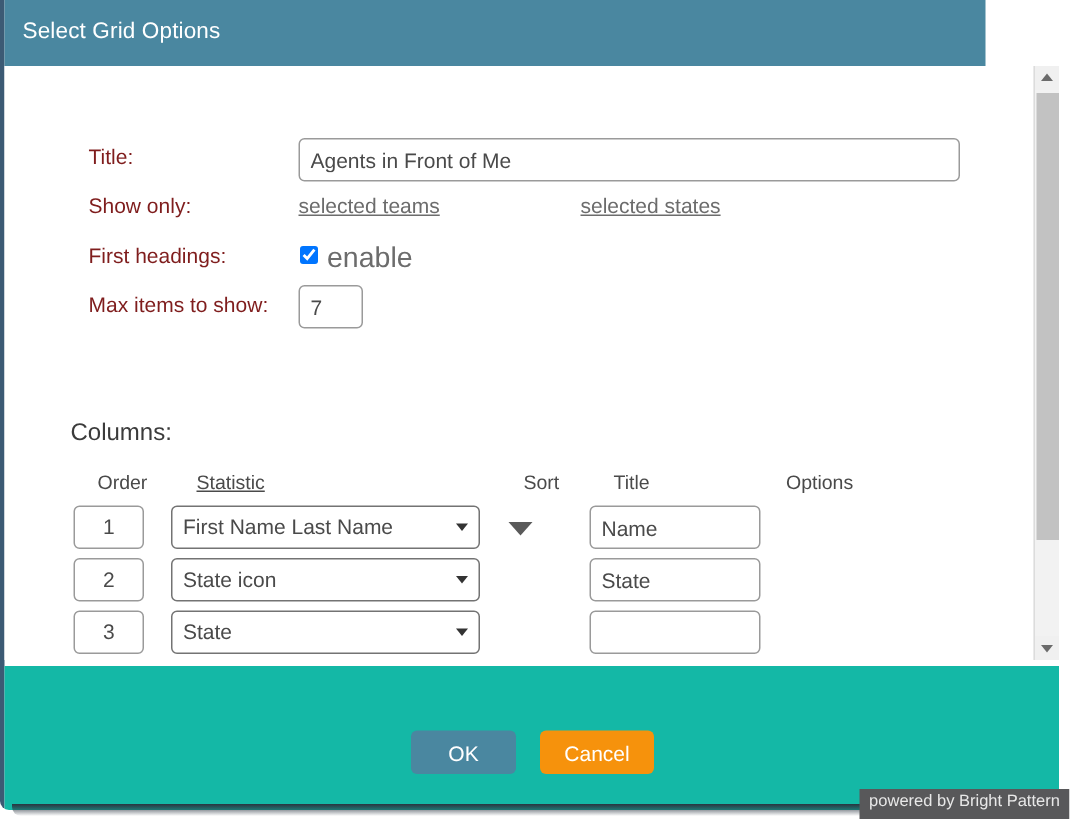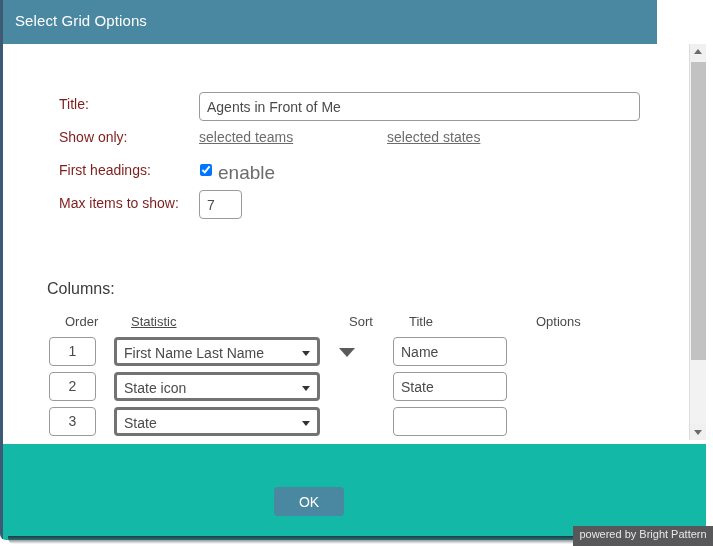--- a/index.html
+++ b/index.html
@@ -174,21 +174,21 @@
     position: absolute;
     top: 0;
     font-size: 13px;
     color: #4a4a4a;
     white-space: nowrap;
   }
   .th-order   { left: 46px;  }
   .th-stat    { left: 112px; text-decoration: underline; }
   .th-sort    { left: 330px; }
   .th-title   { left: 390px; }
-  .th-options { left: 517px; }
+  .th-options { left: 505px; }
 
   #table-body {
     position: absolute;
     left: 0;
     top: 291px;
     width: 686px;
   }
   .trow {
     position: relative;
     width: 686px;
@@ -213,21 +213,21 @@
   }
 
   .cell-stat {
     position: absolute;
     left: 111px;
     top: 2px;
     width: 206px;
     height: 29px;
     box-sizing: border-box;
     background: #ffffff;
-    border: 3px solid #737373;
+    border: 1px solid #737373;
     border-radius: 4px;
   }
   .cell-stat .stat-text {
     position: absolute;
     left: 7px;
     top: 0;
     line-height: 27px;
     font-size: 14px;
     color: #4a4a4a;
     white-space: nowrap;
@@ -453,19 +453,20 @@
         <i></i>
       </div>
     <div id="sb-thumb"></div>
     <div class="sb-arrow" id="sb-arrow-dn">
         <i></i>
       </div>
   </div>
 
   <div id="footer">
     <button class="btn" id="btn-ok">OK</button>
+    <button class="btn" id="btn-cancel">Cancel</button>
   </div>
 
 </div>
 
 <div id="dialog-shadow"></div>
 
 <div id="powered-by">powered by Bright Pattern</div>
 
 </body></html>

